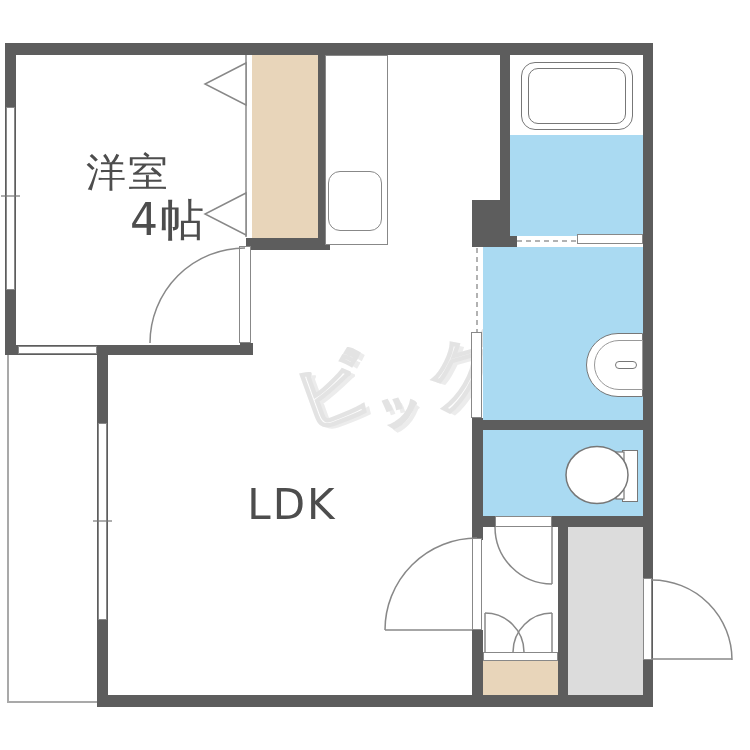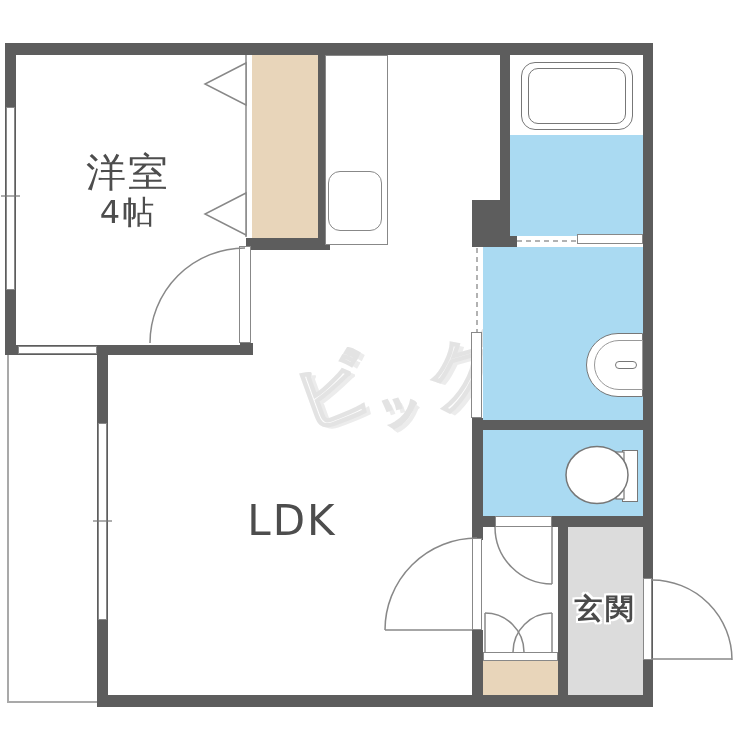--- a/index.html
+++ b/index.html
@@ -130,20 +130,19 @@
     <line class="tick" x1="1" y1="196" x2="20" y2="196"></line>
     <line class="tick" x1="93" y1="521" x2="112" y2="521"></line>
 
     <rect x="616" y="452" width="8" height="9" fill="#fff" stroke="#777" stroke-width="1.2"></rect>
     <rect x="616" y="490" width="8" height="9" fill="#fff" stroke="#777" stroke-width="1.2"></rect>
     <ellipse cx="597" cy="475" rx="31" ry="28.5" fill="#fff" stroke="#777" stroke-width="1.5"></ellipse>
   </svg>
 
   <div class="abs label" style="left:50px;top:150px;width:156px;">
     <div style="font-size:40px;">洋室</div>
-    <div style="font-size:32px;">4帖</div>
+    <div style="font-size:44px;text-align:right;">4帖</div>
   </div>
-  <div class="abs label" style="left:212px;top:497px;width:160px;">
+  <div class="abs label" style="left:212px;top:481px;width:160px;">
     <div style="font-size:42px;">LDK</div>
   </div>
-  <div id="genkan-label" class="abs" style="left:568px;top:590px;width:75px;text-align:center;">玄関</div>
 
 </div>
 
 </body></html>

